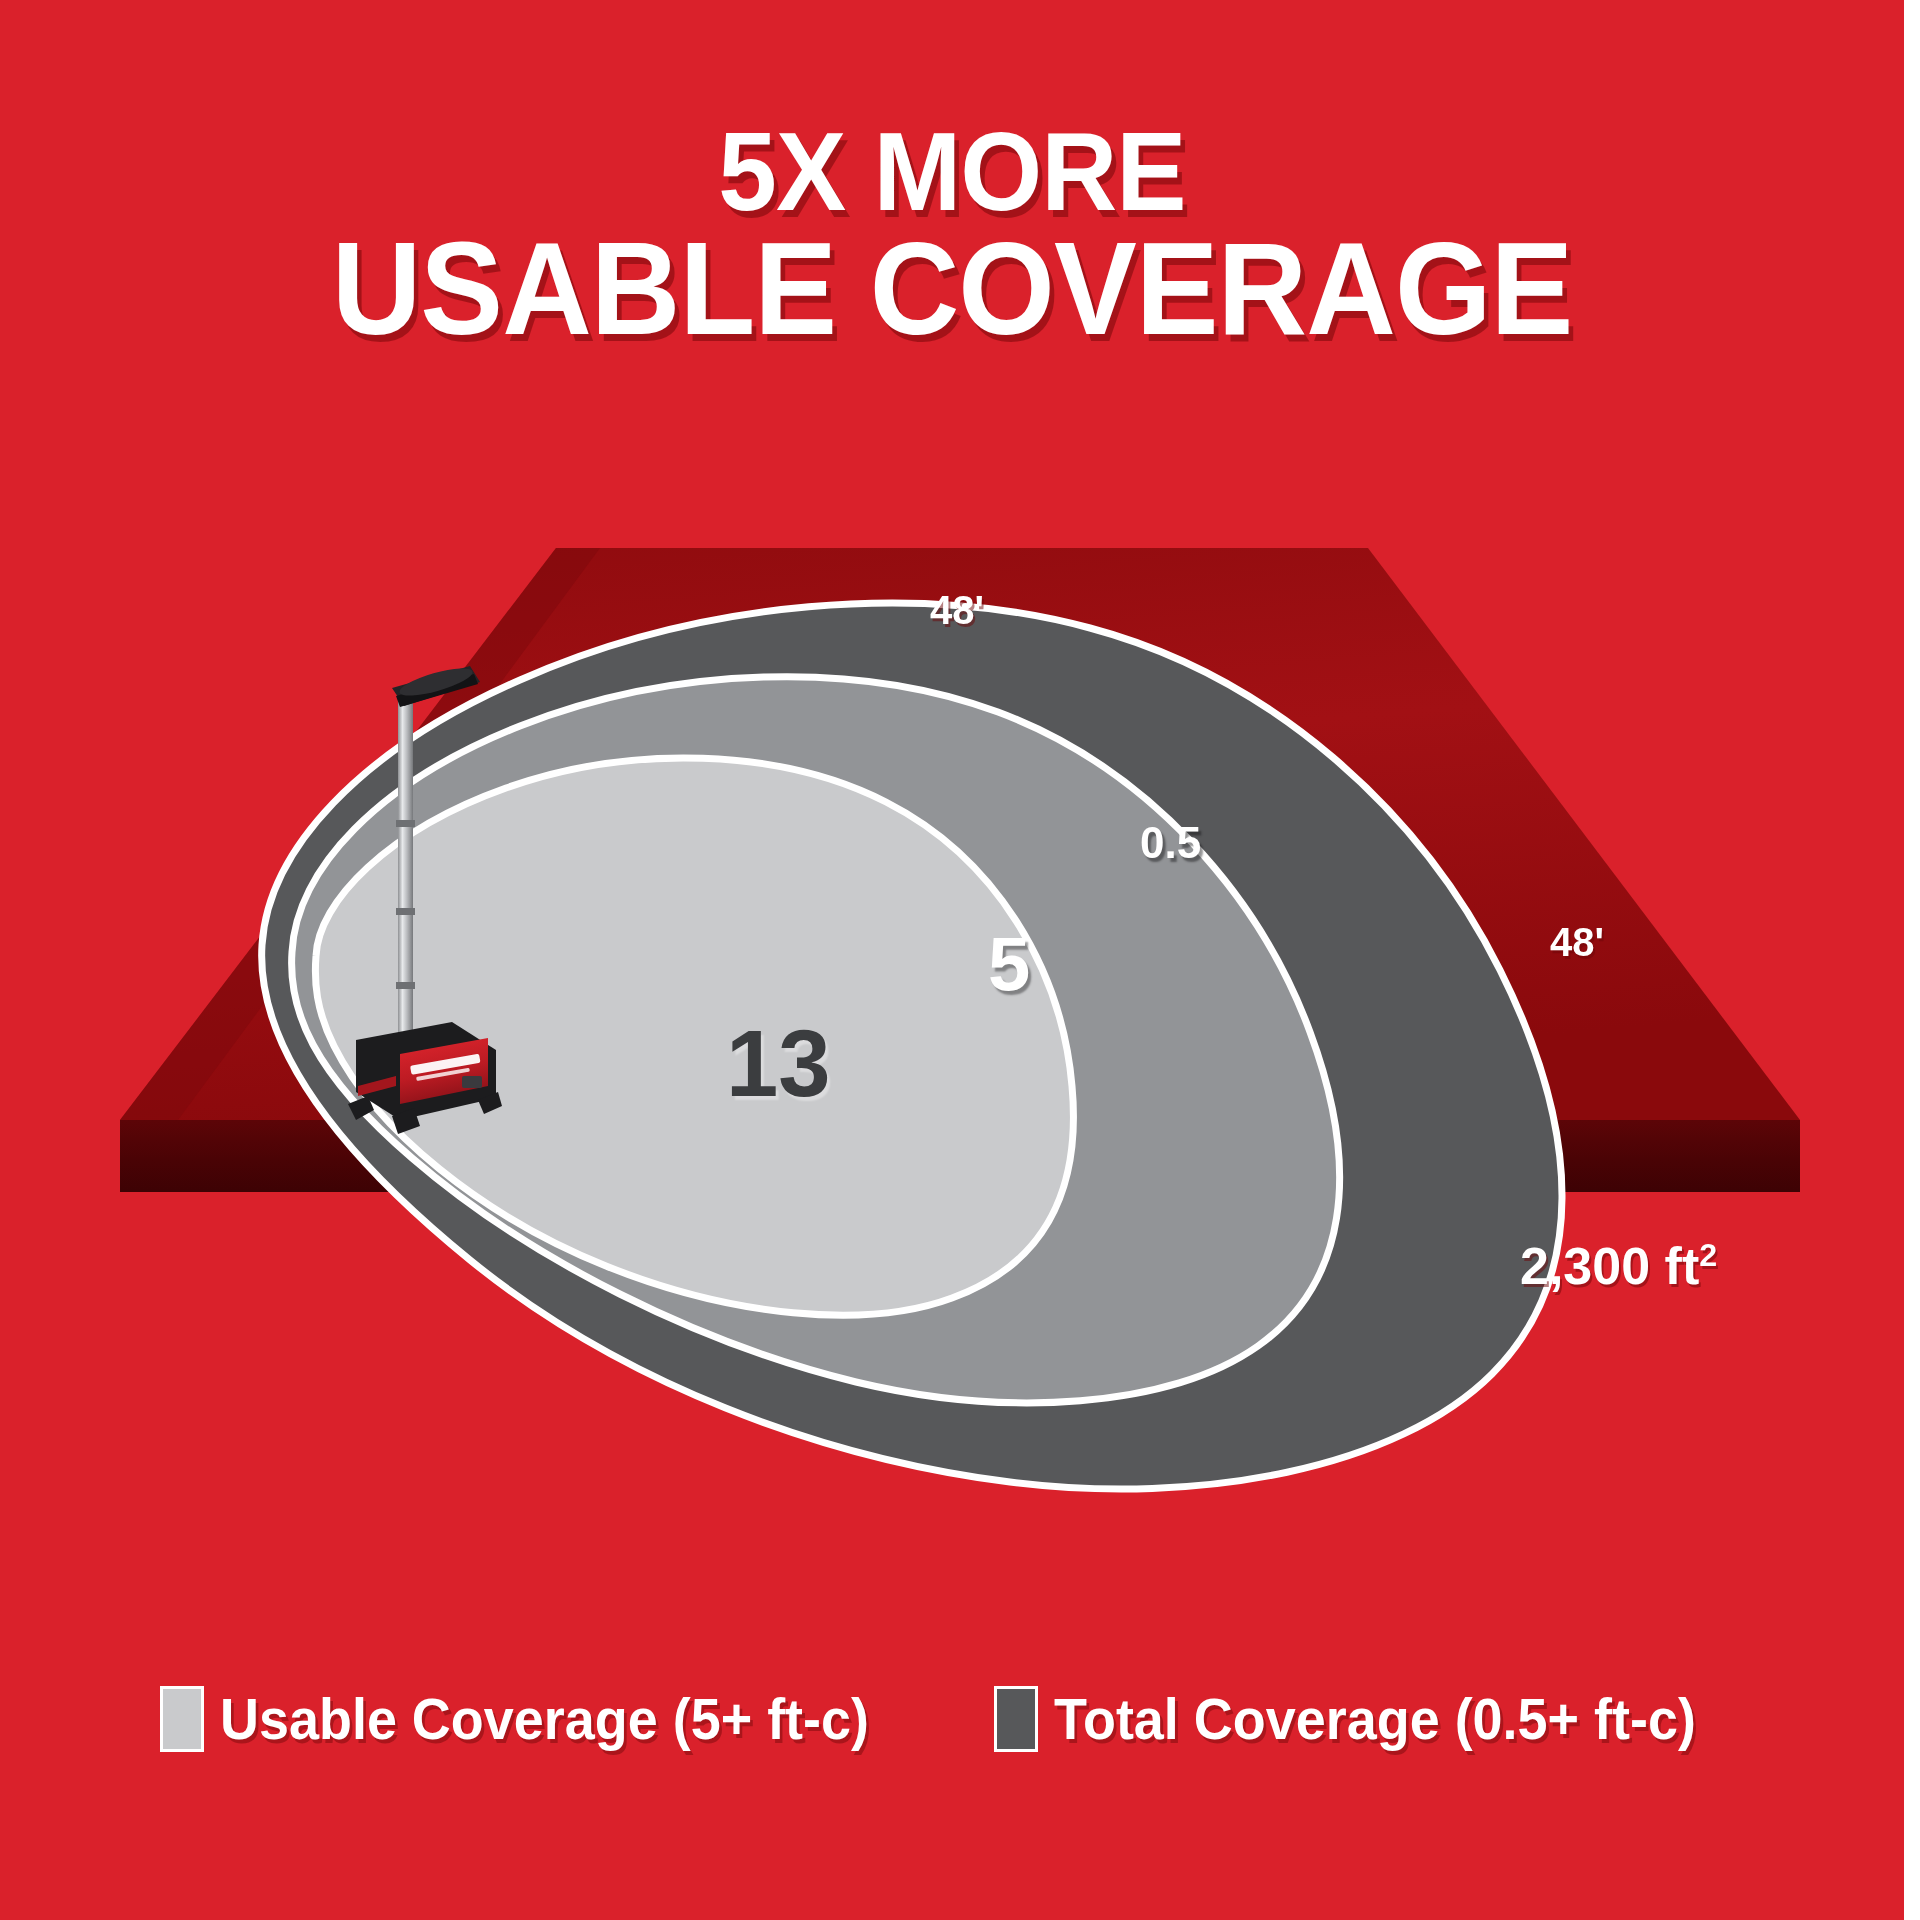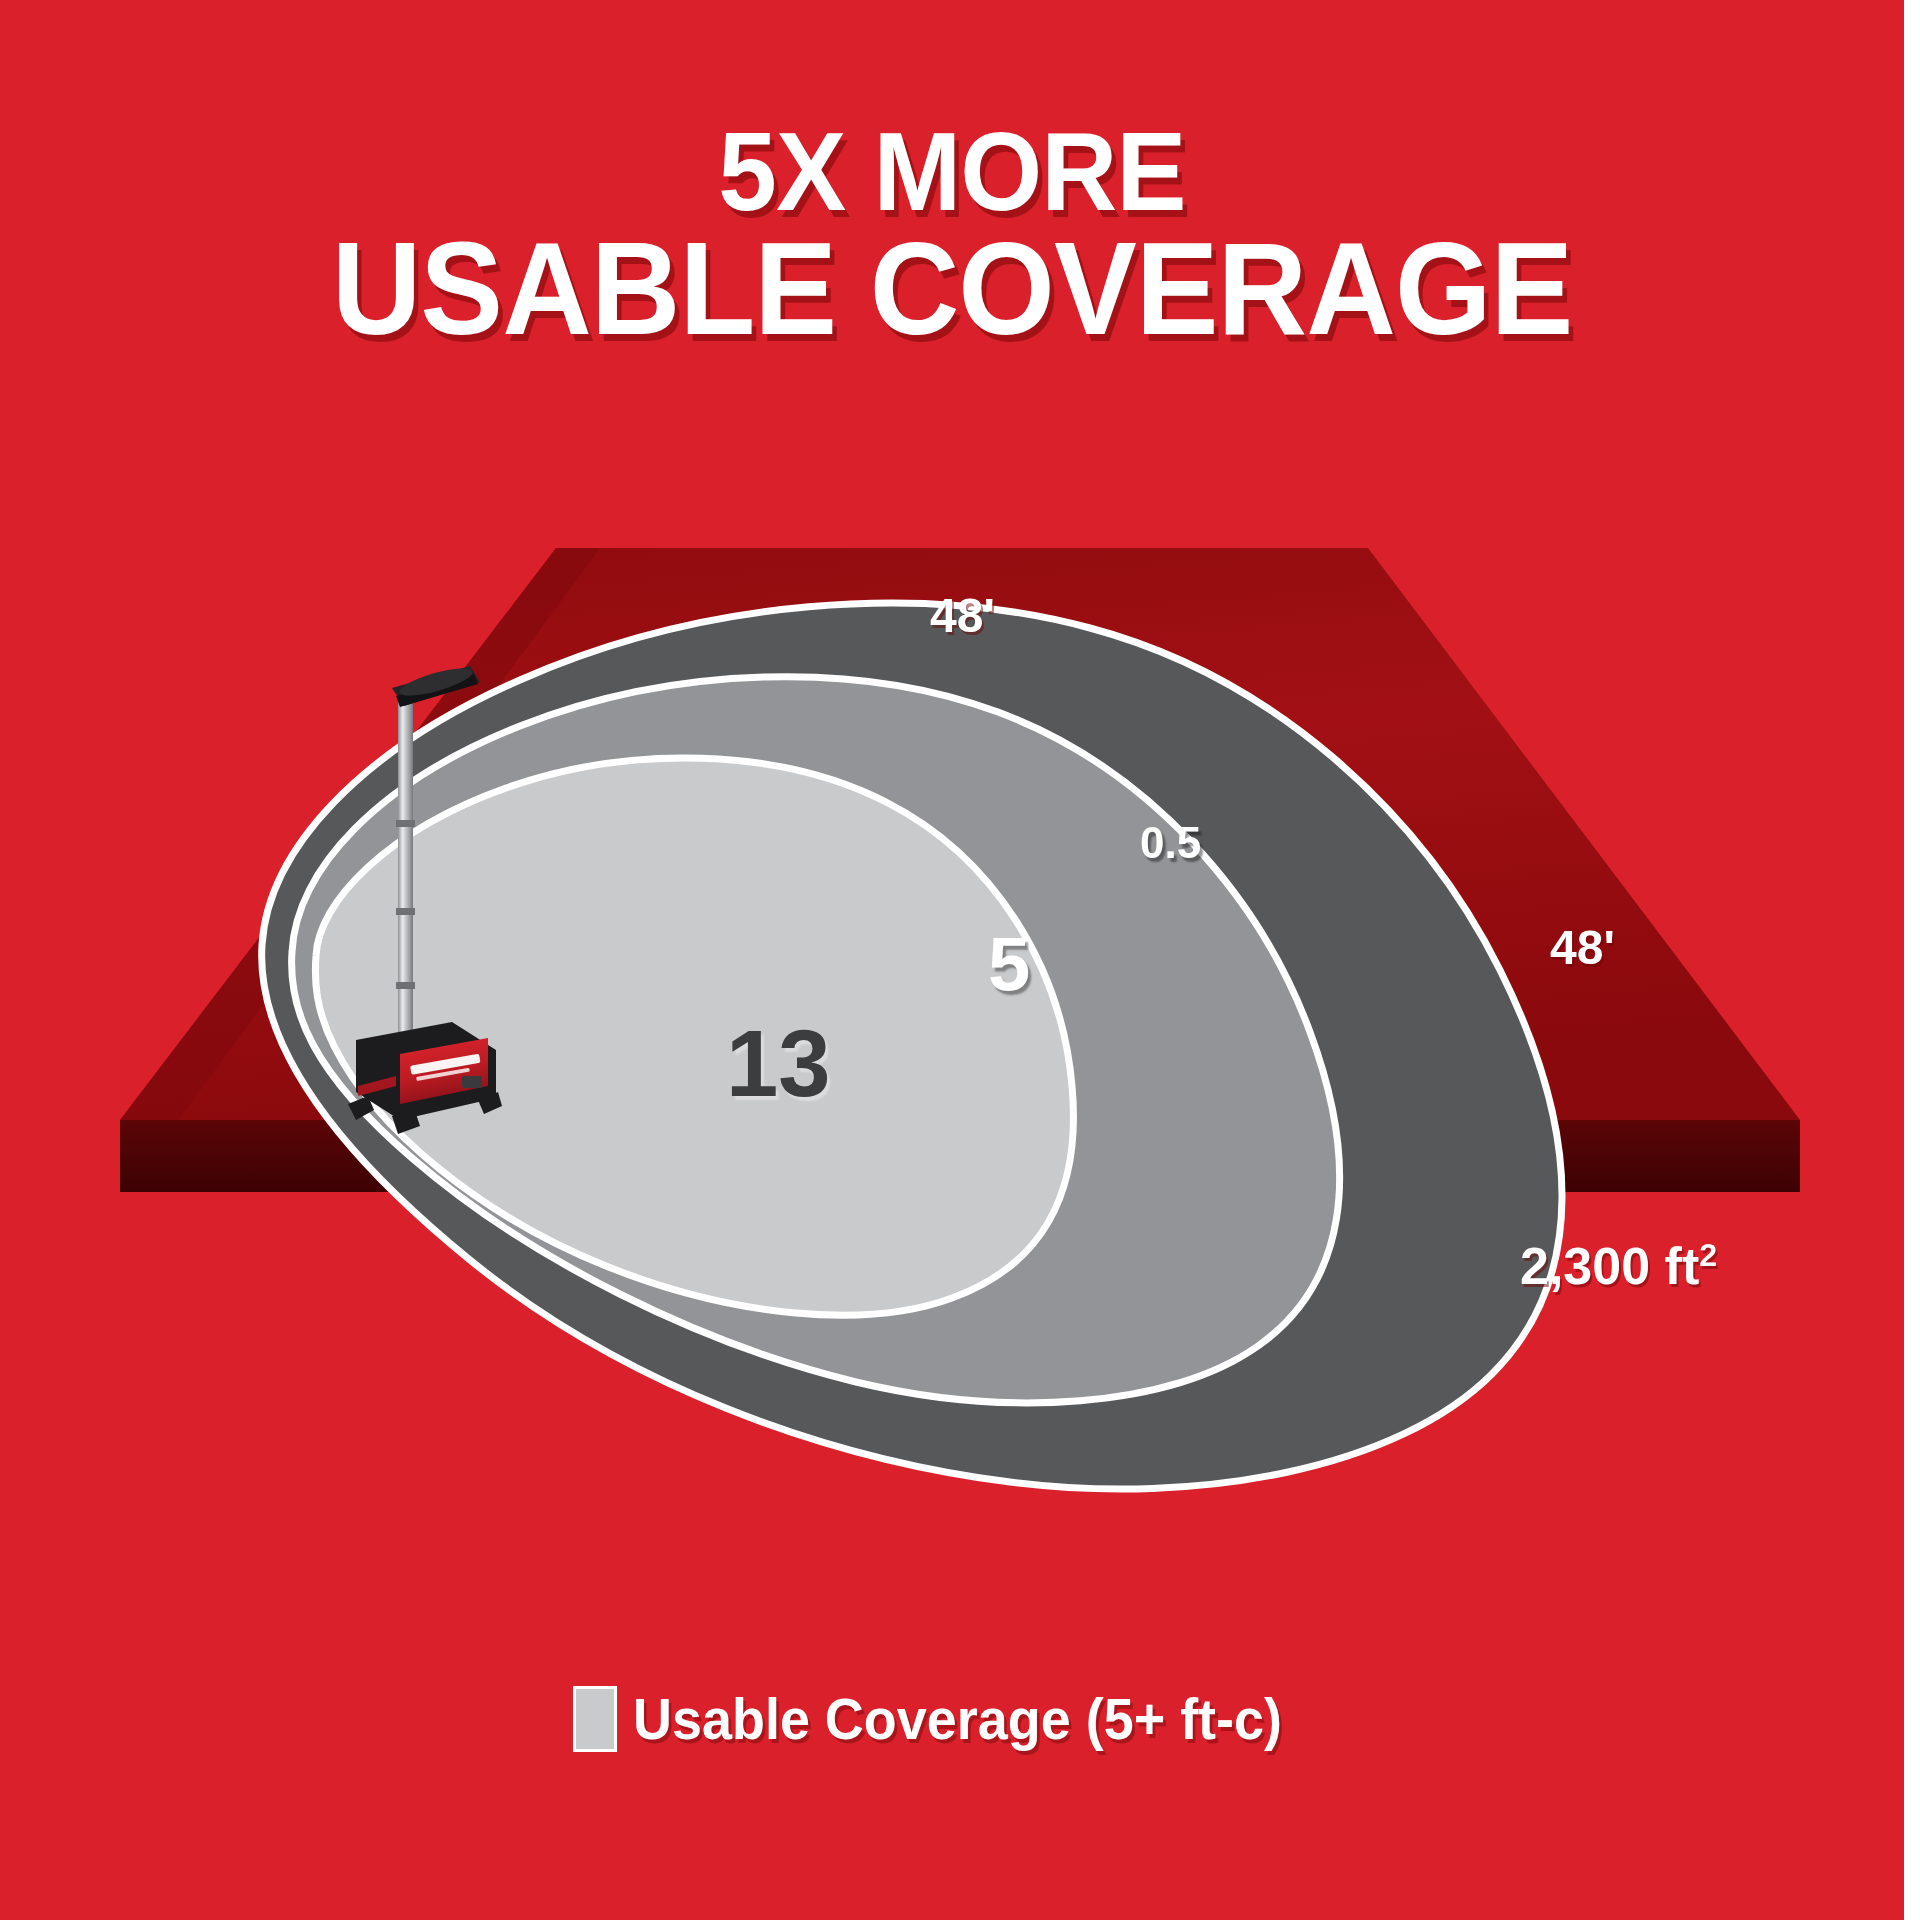--- a/index.html
+++ b/index.html
@@ -47,21 +47,21 @@
     height: 1080px;
   }
   #diagram svg { display: block; }
 
   
   .dim-label {
     position: absolute;
     color: #ffffff;
     font-family: "Liberation Sans Narrow", "Liberation Sans", sans-serif;
     font-weight: 700;
-    font-size: 48px;
+    font-size: 40px;
     letter-spacing: 0px;
     text-shadow: 2px 3px 0 rgba(110, 6, 8, 0.5);
     user-select: none;
     white-space: nowrap;
   }
   #label-top    { left: 930px;  top: 588px; }
   #label-right  { left: 1550px; top: 920px; }
   #label-area   { left: 1520px; top: 1236px; font-size: 52px; }
   #label-area sup { font-size: 0.62em; vertical-align: super; }
 
@@ -253,15 +253,19 @@
 
   <div class="fc-label" id="fc-05">0.5</div>
   <div class="fc-label" id="fc-5">5</div>
   <div class="fc-label" id="fc-10">13</div>
 
   <div id="legend">
     <div class="legend-item">
       <span class="legend-swatch" style="background:#c9cacc"></span>
       <span class="legend-text">Usable Coverage (5+ ft-c)</span>
     </div>
+    <div class="legend-item">
+      <span class="legend-swatch" style="background:#57585a"></span>
+      <span class="legend-text">Total Coverage (0.5+ ft-c)</span>
+    </div>
   </div>
 
 </div>
 
 </body></html>

